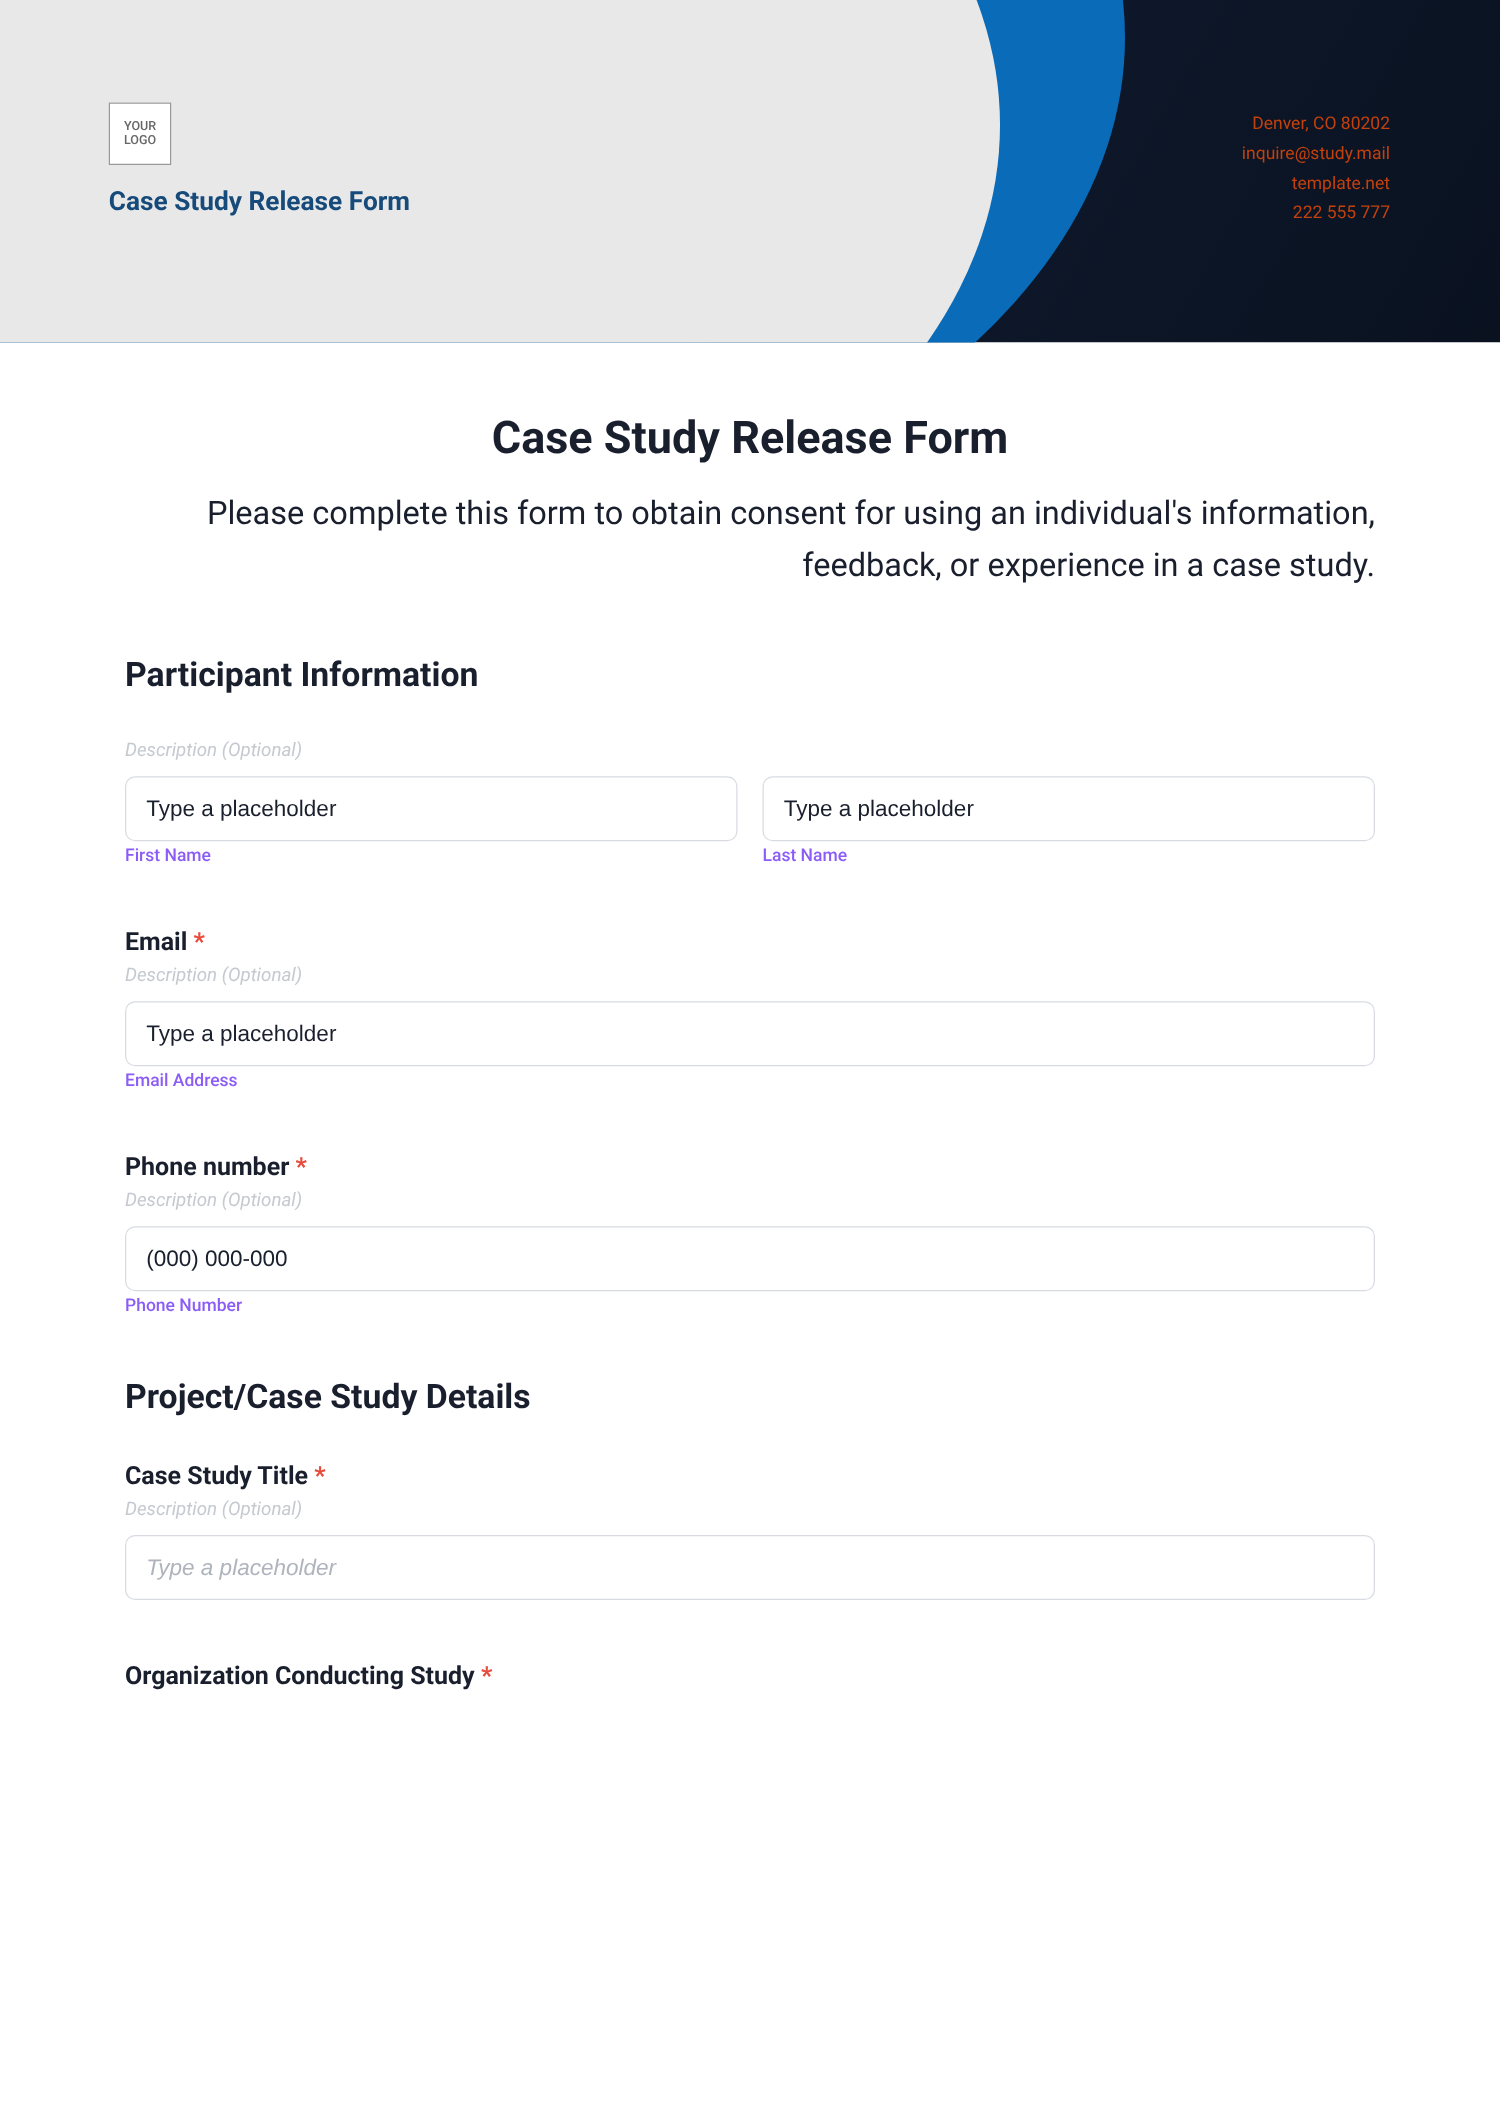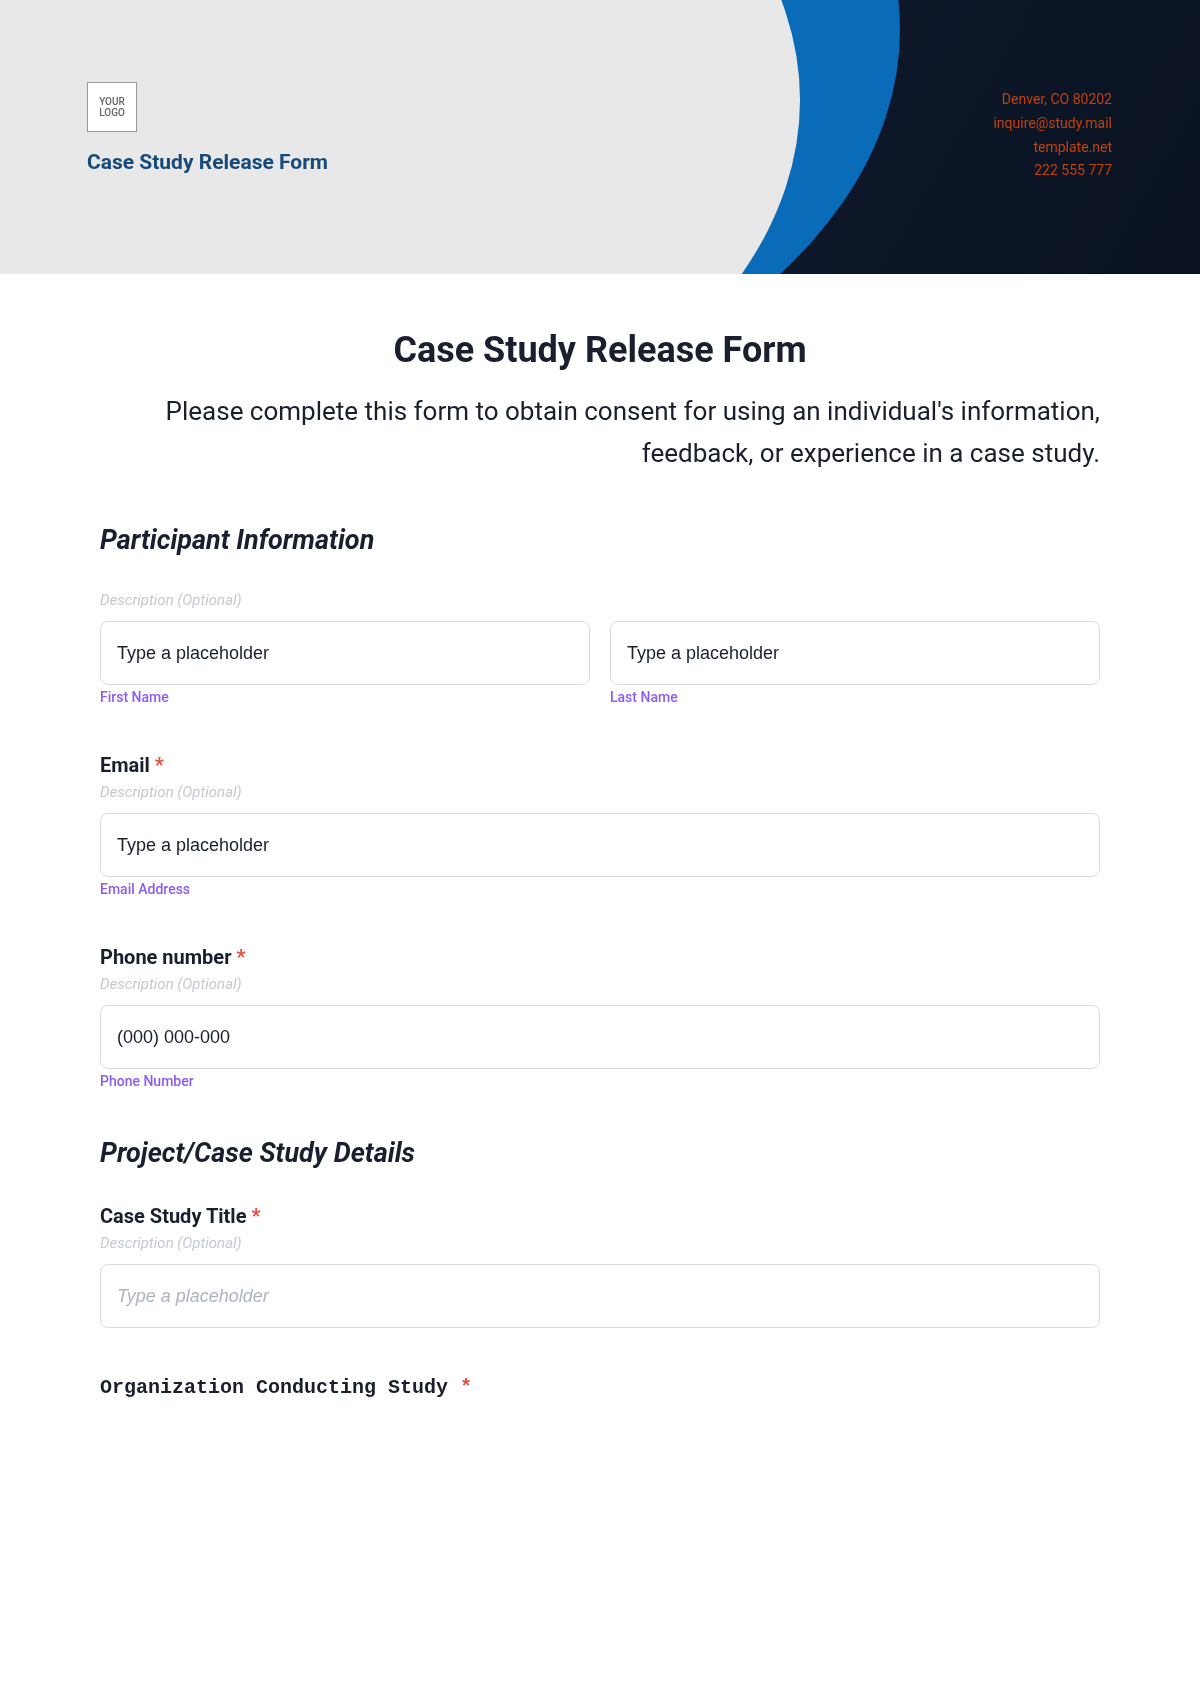--- a/index.html
+++ b/index.html
@@ -88,21 +88,20 @@
     font-size: 26px;
     color: #1a1f2e;
     line-height: 1.6;
     margin-bottom: 50px;
   }
   .section-title {
     font-size: 27px;
     font-weight: 700;
     color: #1a1f2e;
     margin-bottom: 35px;
-    font-style: italic;
   }
   .field-group {
     margin-bottom: 48px;
   }
   .field-label {
     font-size: 20px;
     font-weight: 700;
     color: #1a1f2e;
     margin-bottom: 6px;
   }
@@ -117,21 +116,21 @@
   }
   .input-row {
     display: flex;
     gap: 20px;
   }
   .input-col {
     flex: 1;
   }
   .input {
     width: 100%;
-    height: 64px;
+    height: 52px;
     border: 1px solid #d8dce2;
     border-radius: 8px;
     padding: 0 16px;
     font-size: 18px;
     color: #1a1f2e;
     background: #fff;
   }
   .input::placeholder {
     color: #aeb3bc;
     font-style: italic;
@@ -208,20 +207,20 @@
 
   <div class="field-group">
     <div class="field-label">
       <span>Case Study Title</span>
       <span class="required">*</span>
     </div>
     <div class="field-desc">Description (Optional)</div>
     <input class="input" type="text" placeholder="Type a placeholder" style="">
   </div>
 
-  <div class="field-group" style="margin-bottom:0;font-family:Liberation Mono, monospace;">
+  <div class="field-group" style="margin-bottom:0;">
     <div class="field-label">
       <span>Organization Conducting Study</span>
       <span class="required">*</span>
     </div>
   </div>
 
 </div>
 
 </body></html>

